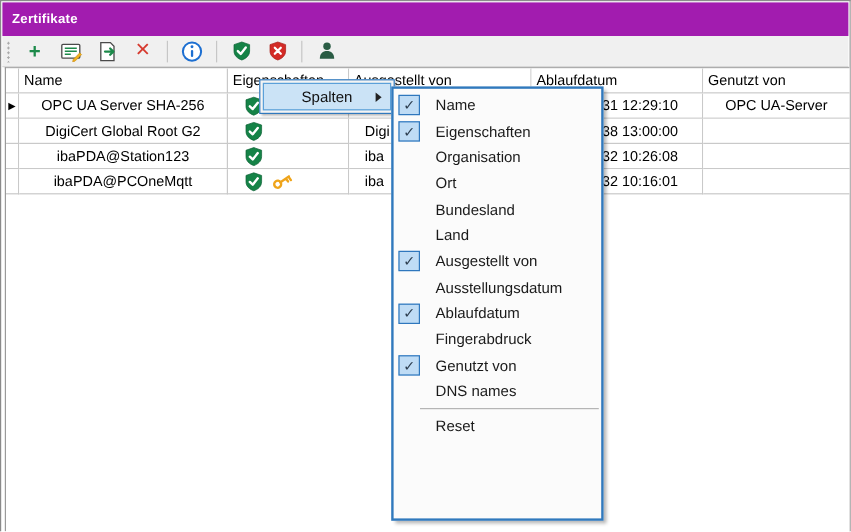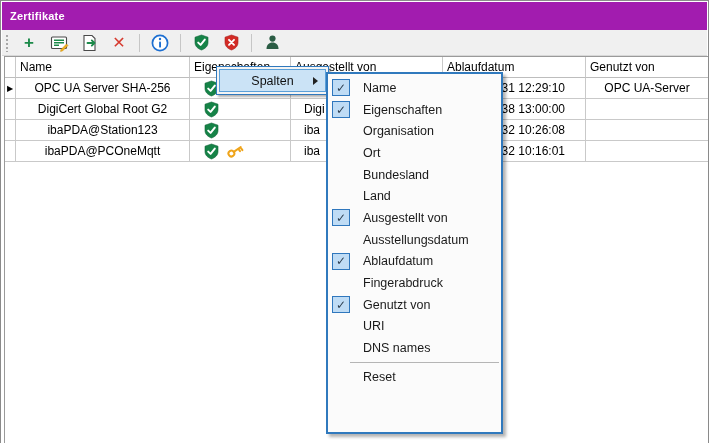--- a/index.html
+++ b/index.html
@@ -305,24 +305,20 @@
     <div class="mi">
         <span class="mi-box">✓</span>
         <span class="mi-label">Fingerabdruck</span>
       </div>
     <div class="mi">
         <span class="mi-box checked">✓</span>
         <span class="mi-label">Genutzt von</span>
       </div>
     <div class="mi">
         <span class="mi-box">✓</span>
-        <span class="mi-label">URI</span>
-      </div>
-    <div class="mi">
-        <span class="mi-box">✓</span>
         <span class="mi-label">DNS names</span>
       </div>
     <div class="mi-sep"></div>
     <div class="mi">
         <span class="mi-box"></span>
         <span class="mi-label">Reset</span>
       </div>
   </div>
 
 </div>

